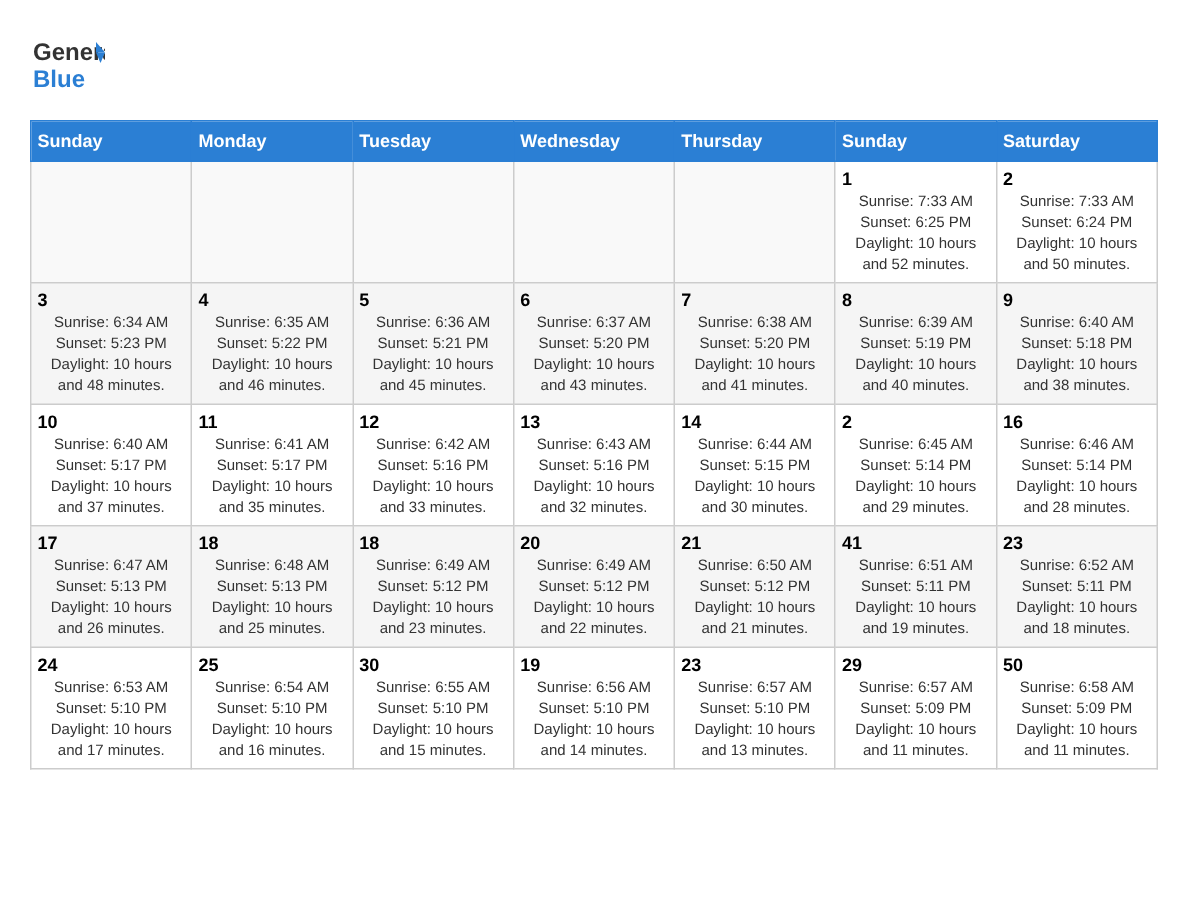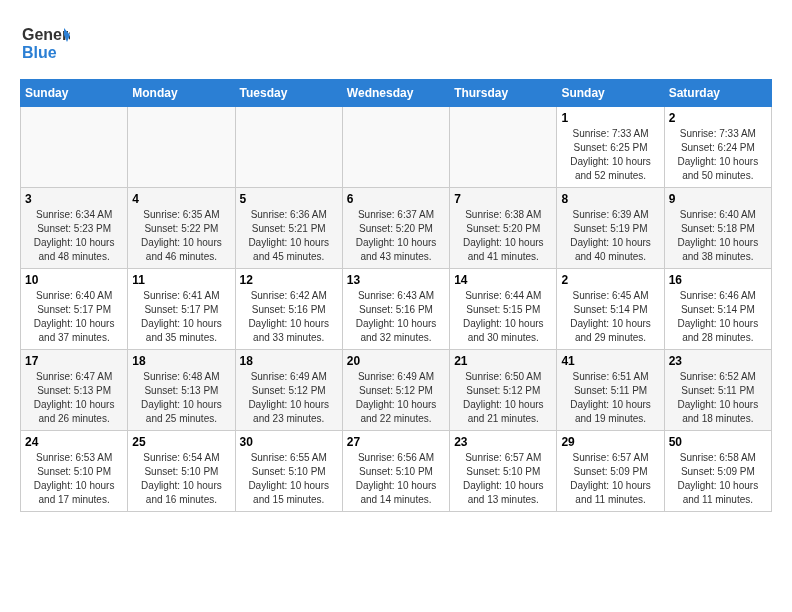--- a/index.html
+++ b/index.html
@@ -220,21 +220,21 @@
         </td>
         <td>
           <div class="day-number">25</div>
           <div class="day-info">Sunrise: 6:54 AM<br>Sunset: 5:10 PM<br>Daylight: 10 hours and 16 minutes.</div>
         </td>
         <td>
           <div class="day-number">30</div>
           <div class="day-info">Sunrise: 6:55 AM<br>Sunset: 5:10 PM<br>Daylight: 10 hours and 15 minutes.</div>
         </td>
         <td>
-          <div class="day-number">27</div>
+          <div class="day-number">19</div>
           <div class="day-info">Sunrise: 6:56 AM<br>Sunset: 5:10 PM<br>Daylight: 10 hours and 14 minutes.</div>
         </td>
         <td>
           <div class="day-number">23</div>
           <div class="day-info">Sunrise: 6:57 AM<br>Sunset: 5:10 PM<br>Daylight: 10 hours and 13 minutes.</div>
         </td>
         <td>
           <div class="day-number">29</div>
           <div class="day-info">Sunrise: 6:57 AM<br>Sunset: 5:09 PM<br>Daylight: 10 hours and 11 minutes.</div>
         </td>

